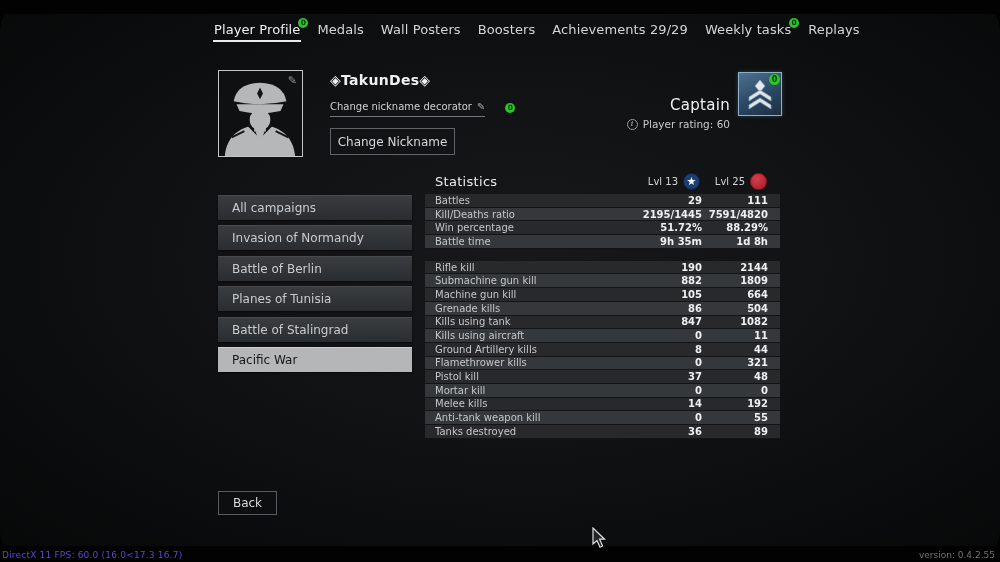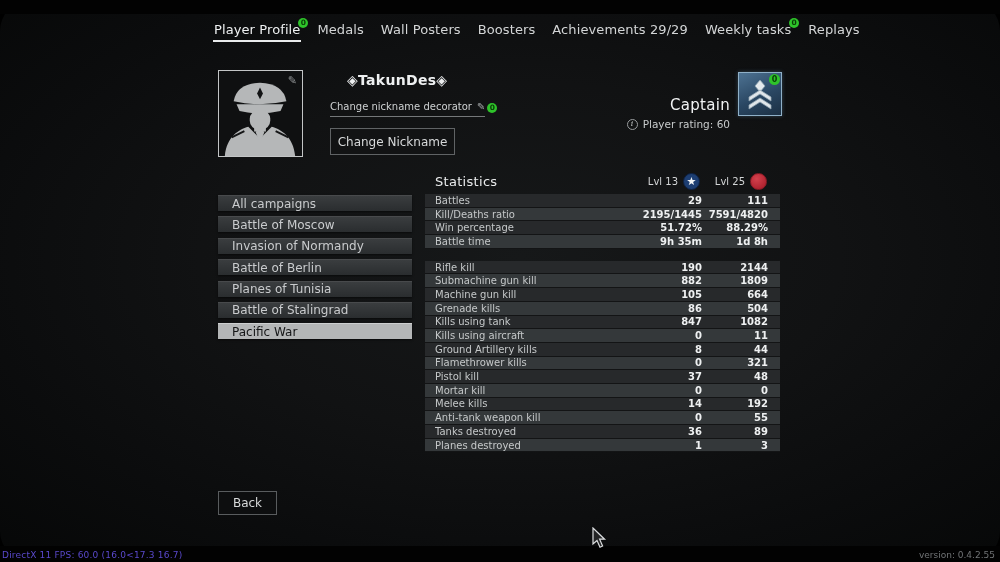--- a/index.html
+++ b/index.html
@@ -16,22 +16,22 @@
   .nav-item.active { color:#eef0f1; }
   .nav-item.active::after { content:""; position:absolute; left:1px; right:1px; bottom:2px; height:2px; background:#e9ebec; }
   .badge { position:absolute; top:-3px; right:-6px; width:10px; height:10px; border-radius:50%;
            background:#2ec32a; color:#093b06; font-size:7.5px; font-weight:bold;
            display:flex; align-items:center; justify-content:center; line-height:1; }
 
   
   .avatar { position:absolute; left:218px; top:70px; width:85px; height:87px;
             background:#0f1011; border:1px solid #c3c5c6; }
   .avatar .pencil { position:absolute; top:3px; right:5px; font-size:11px; color:#8f9294; }
-  .nickname { position:absolute; left:330px; top:72px; font-size:14px; font-weight:bold; color:#eef0f1; letter-spacing:.3px;margin-left:17px; }
-  .decorator { position:absolute; left:330px; top:101px; display:flex; align-items:center; gap:2px; }
+  .nickname { position:absolute; left:330px; top:72px; font-size:14px; font-weight:bold; color:#eef0f1; letter-spacing:.3px; }
+  .decorator { position:absolute; left:330px; top:101px; display:flex; align-items:center; gap:20px; }
   .decorator .link { display:inline-flex; align-items:center; gap:5px; font-size:10px; color:#ced1d2;
                      border-bottom:1px solid #75787a; padding-bottom:4px; }
   .decorator .pencil { font-size:10px; color:#a3a6a8; }
   .decorator .badge2 { position:static; width:10px; height:10px; margin-bottom:3px; }
   .btn { background:#121314; border:1px solid #606365; color:#d7d9da;
          display:flex; align-items:center; justify-content:center; }
   .change-nick { position:absolute; left:330px; top:128px; width:125px; height:27px; font-size:12px; }
 
   .rank-block { position:absolute; right:270px; top:72px; text-align:right;margin-top:24px; }
   .rank-title { font-size:15px; color:#f1f3f4; letter-spacing:.3px; }
@@ -40,21 +40,21 @@
                font-size:8px; font-style:italic; font-family:"DejaVu Serif",serif;
                display:flex; align-items:center; justify-content:center; line-height:1; }
   .rating-text { font-size:10.5px; color:#c7cacb; }
   .rank-badge { position:absolute; left:738px; top:72px; width:44px; height:44px;
                 border:1px solid #8fb0c8; background:linear-gradient(155deg,#4d7292 0%,#2a4763 55%,#1c3044 100%);
                 box-shadow:0 0 4px rgba(120,170,210,.35); }
   .rank-badge .badge { top:1px; right:1px; width:11px; height:11px; font-size:8px; }
 
   
   .campaigns { position:absolute; left:218px; top:195px; width:194px; }
-  .campaign { height:16px; margin-bottom:5.4px; display:flex; align-items:center; padding-left:14px;
+  .campaign { height:25px; margin-bottom:5.4px; display:flex; align-items:center; padding-left:14px;
               font-size:12px; color:#c9cbcd; background:linear-gradient(#3a3d3f,#2a2d2f);
               border-top:1px solid #484a4c; box-shadow:0 1px 2px rgba(0,0,0,.55); }
   .campaign.selected { background:#b4b6b7; color:#151617; border-top-color:#cdcfd0; }
 
   
   .stats { position:absolute; left:425px; top:172px; width:355px; }
   .stats-header { position:relative; height:22px; }
   .stats-title { position:absolute; left:10px; top:2px; font-size:13px; color:#e9ebec; letter-spacing:.3px; }
   .lvl-group { position:absolute; top:1px; display:flex; align-items:center; gap:5px; }
   .lvl1 { right:80px; } .lvl2 { right:13px;margin-left:9px; }
@@ -149,21 +149,20 @@
     <svg width="42" height="42" viewBox="0 0 42 42">
       <polygon points="21,7 26,13 21,19 16,13" fill="#e4e9ec" stroke="#8fa3b0" stroke-width="0.8"></polygon>
       <polygon points="10,24 21,17 32,24 32,28 21,21 10,28" fill="#dfe5e9" stroke="#8fa3b0" stroke-width="0.8"></polygon>
       <polygon points="10,32 21,25 32,32 32,36 21,29 10,36" fill="#dfe5e9" stroke="#8fa3b0" stroke-width="0.8"></polygon>
     </svg>
     <span class="badge">0</span>
   </div>
 
   <div class="campaigns">
     <div class="campaign">All campaigns</div>
-    <div class="campaign">Battle of Moscow</div>
     <div class="campaign">Invasion of Normandy</div>
     <div class="campaign">Battle of Berlin</div>
     <div class="campaign">Planes of Tunisia</div>
     <div class="campaign">Battle of Stalingrad</div>
     <div class="campaign selected">Pacific War</div>
   </div>
 
   <div class="stats">
     <div class="stats-header">
       <span class="stats-title">Statistics</span>
@@ -279,25 +278,20 @@
           <span class="v">0</span>
           <span class="v v2">55</span>
         </div>
 
         <div class="srow">
           <span class="lab">Tanks destroyed</span>
           <span class="v">36</span>
           <span class="v v2">89</span>
         </div>
 
-        <div class="srow">
-          <span class="lab">Planes destroyed</span>
-          <span class="v">1</span>
-          <span class="v v2">3</span>
-        </div>
       </div>
   </div>
 
   <div class="btn back-btn">Back</div>
   <div class="fps">DirectX 11 FPS: 60.0 (16.0&lt;17.3 16.7)</div>
   <div class="version">version: 0.4.2.55</div>
 
   <svg class="cursor" width="16" height="22" viewBox="0 0 16 22">
     <polygon points="1,1 1,17 5,13.5 8,20.2 10.6,19 7.6,12.2 12.6,12.2" fill="#232425" stroke="#dcdee0" stroke-width="1.2"></polygon>
   </svg>

